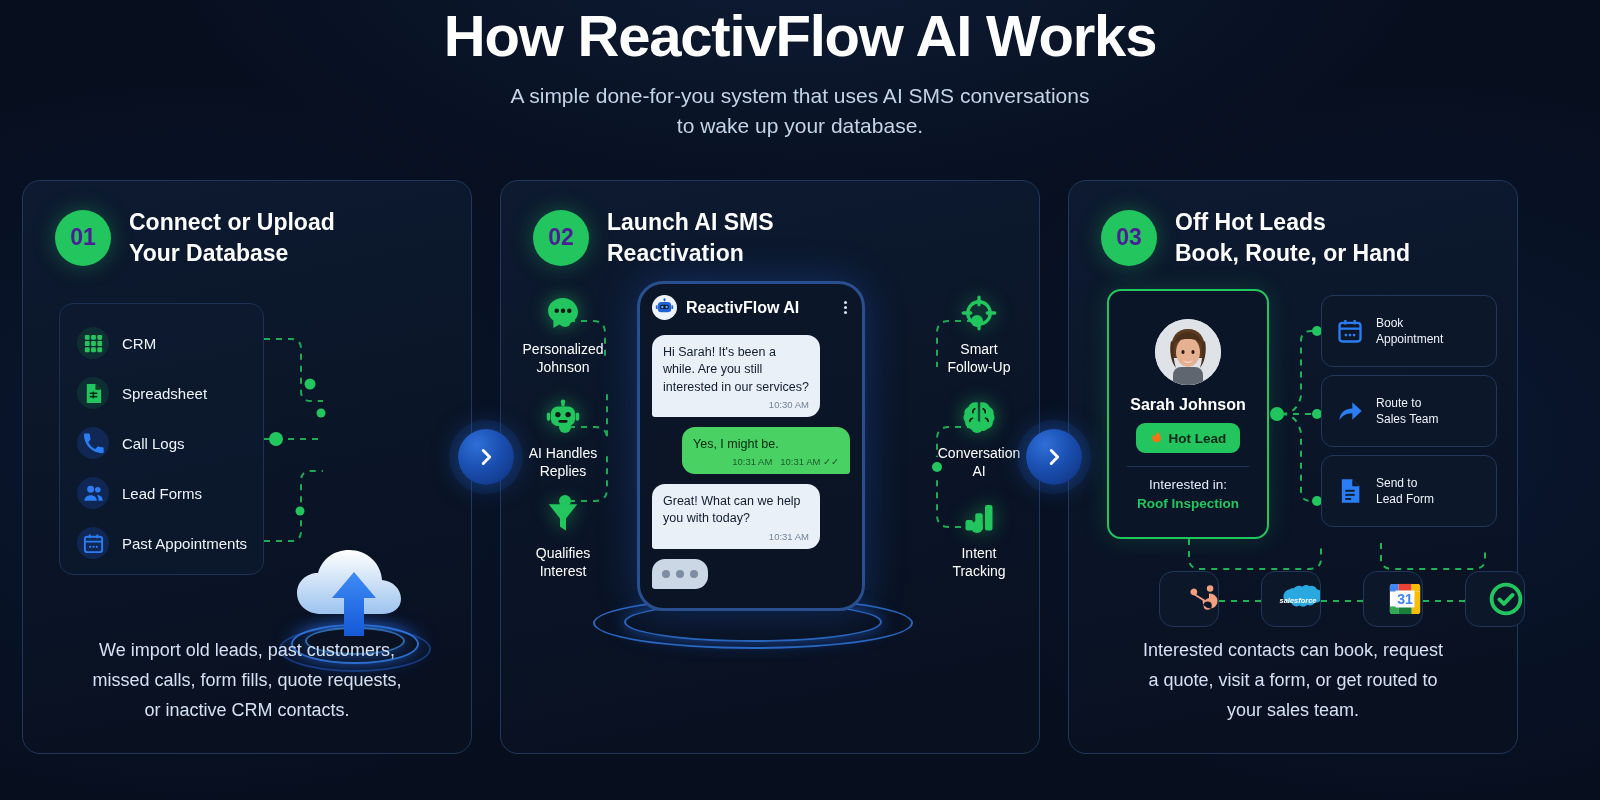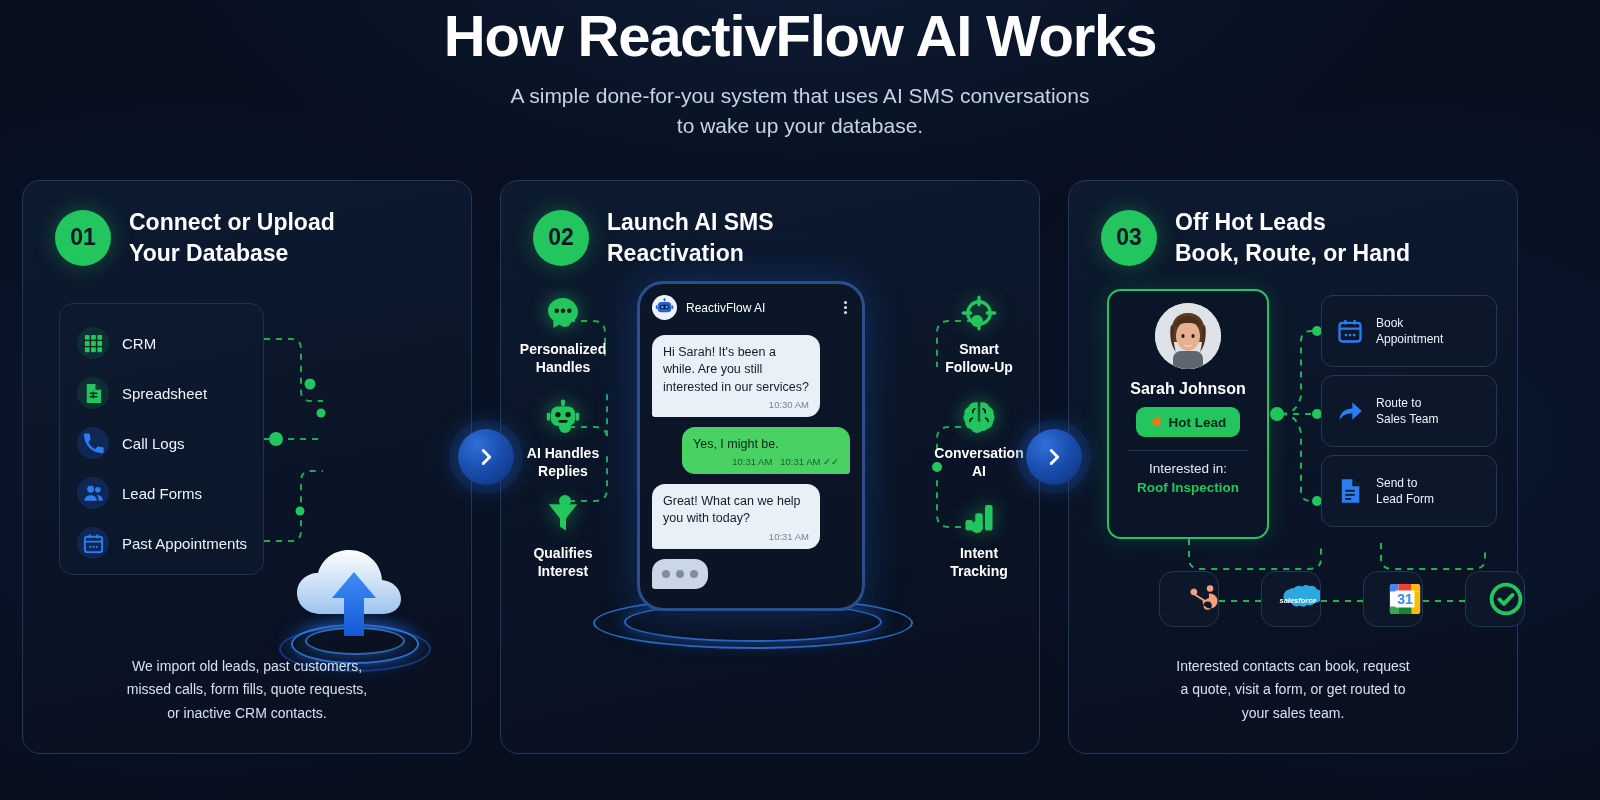--- a/index.html
+++ b/index.html
@@ -54,29 +54,29 @@
     z-index: 6;
   }
   .chev svg { width: 22px; height: 22px; }
 
   
   .chead { display: flex; align-items: center; gap: 18px; padding: 26px 0 0 32px; }
   .badge {
     width: 56px; height: 56px; border-radius: 50%; flex: none;
     background: #22c55e;
     display: flex; align-items: center; justify-content: center;
-    color: #0f172a; font-size: 23px; font-weight: 700;
+    color: #4c1d95; font-size: 23px; font-weight: 700;
     box-shadow: 0 0 22px rgba(34,197,94,.35);
   }
   .chtitle { font-size: 23px; font-weight: 700; color: #fff; line-height: 1.33; }
 
   
   .cfoot {
     position: absolute; bottom: 28px; left: 0; right: 0;
-    text-align: center; font-size: 14px; line-height: 1.67;
+    text-align: center; font-size: 18px; line-height: 1.67;
     color: #d5e1f2; padding: 0 26px;
   }
 
   
   .srcbox {
     position: absolute; top: 122px; left: 36px;
     width: 205px; height: 272px;
     border: 1px solid #1d3154; border-radius: 14px;
     background: rgba(13,26,47,.72);
     padding: 14px 0 0 0;
@@ -99,34 +99,34 @@
   }
   .ring.r2 { left: 26px; bottom: 11px; width: 100px; height: 28px; border-color: rgba(70,160,255,.6); }
   .ring.r3 { left: 0px; bottom: -6px; width: 152px; height: 46px; border-color: rgba(40,100,220,.45); box-shadow:none; }
 
   .dashline { position: absolute; inset: 0; pointer-events: none; }
 
   
   .feat { position: absolute; width: 116px; text-align: center; }
   .feat .fi { height: 40px; display: flex; align-items: center; justify-content: center; }
   .feat .fi svg { width: 36px; height: 36px; filter: drop-shadow(0 0 9px rgba(34,197,94,.55)); }
-  .feat .fl { margin-top: 7px; font-size: 14px; font-weight: 700; color: #fff; line-height: 1.32; }
+  .feat .fl { margin-top: 7px; font-size: 14px; font-weight: 400; color: #fff; line-height: 1.32; }
 
   .phone {
     position: absolute; top: 100px; left: 136px;
     width: 228px; height: 330px;
     border: 3px solid #2a4f8f; border-radius: 26px;
     background: linear-gradient(180deg, #0b1628 0%, #0a1424 100%);
     box-shadow: 0 0 38px rgba(30,90,190,.38);
     overflow: hidden; z-index: 4;
   }
   .phhead { display: flex; align-items: center; gap: 9px; padding: 11px 12px 9px 12px; }
   .bot { width: 25px; height: 25px; border-radius: 50%; background: #eef3fb; display: flex; align-items: center; justify-content: center; flex: none; }
   .bot svg { width: 19px; height: 19px; }
-  .phname { font-size: 12px; font-weight: 400; color: #fff; flex: 1; }
+  .phname { font-size: 16px; font-weight: 700; color: #fff; flex: 1; }
   .dots3 { display: flex; flex-direction: column; gap: 2px; padding-right: 3px; }
   .dots3 i { width: 3px; height: 3px; border-radius: 50%; background: #d6e2f2; display: block; }
 
   .msgs { padding: 6px 12px 0 12px; }
   .bub { max-width: 168px; border-radius: 13px; padding: 9px 11px 7px 11px; margin-bottom: 10px; position: relative; }
   .bub.in { background: #eaf0f7; color: #111c2e; border-bottom-left-radius: 3px; }
   .bub.out { background: #4ad164; color: #072611; border-bottom-right-radius: 3px; margin-left: auto; }
   .bub .t { font-size: 12.5px; line-height: 1.38; font-weight: 400; }
   .bub .meta { font-size: 9.5px; margin-top: 3px; text-align: right; white-space: nowrap; }
   .bub.in .meta { color: #73819a; }
@@ -135,21 +135,21 @@
   .typing i { width: 8px; height: 8px; border-radius: 50%; background: #7e8da4; display: block; }
 
   .pbase { position: absolute; top: 408px; left: 92px; width: 320px; height: 60px; }
   .pbase .ring { border-color: rgba(56,140,255,.7); }
 
   
   .leadcard {
     position: absolute; top: 108px; left: 38px;
     width: 162px; height: 250px;
     border: 2px solid #22c55e; border-radius: 14px;
-    background: #0b1528; text-align: center; padding-top: 12px;
+    background: #0b1528; text-align: center; padding-top: 28px;
     box-shadow: 0 0 24px rgba(34,197,94,.18);
     z-index: 3;
   }
   .avatar {
     width: 66px; height: 66px; border-radius: 50%; margin: 0 auto;
     overflow: hidden; background: #d9dde2; position: relative;
   }
   .leadname { margin-top: 11px; font-size: 16px; font-weight: 700; color: #fff; }
   .hot {
     display: inline-flex; align-items: center; gap: 6px; margin-top: 9px;
@@ -344,21 +344,21 @@
         <div class="fi">
           <svg viewBox="0 0 24 24" fill="#22c55e">
               <path d="M12 2C6.5 2 2 5.8 2 10.5c0 2.6 1.4 4.9 3.6 6.5V22l4-2.4c.8.1 1.6.2 2.4.2 5.5 0 10-3.8 10-8.5S17.5 2 12 2z"></path>
               <circle cx="7.8" cy="10.5" r="1.5" fill="#0b1a12"></circle>
               <circle cx="12" cy="10.5" r="1.5" fill="#0b1a12"></circle>
               <circle cx="16.2" cy="10.5" r="1.5" fill="#0b1a12"></circle>
             </svg>
         </div>
         <div class="fl">
           <div>Personalized</div>
-          <div>Handles</div>
+          <div>Johnson</div>
         </div>
       </div>
 
       <div class="feat" style="top:216px;left:4px">
         <div class="fi">
           <svg viewBox="0 0 24 24" fill="#22c55e">
               <rect x="10.9" y="1.5" width="2.2" height="3.5" rx="1"></rect>
               <circle cx="12" cy="1.8" r="1.5"></circle>
               <rect x="4" y="5" width="16" height="13" rx="4.5"></rect>
               <rect x="1.2" y="9" width="2.4" height="5.5" rx="1.2"></rect>

